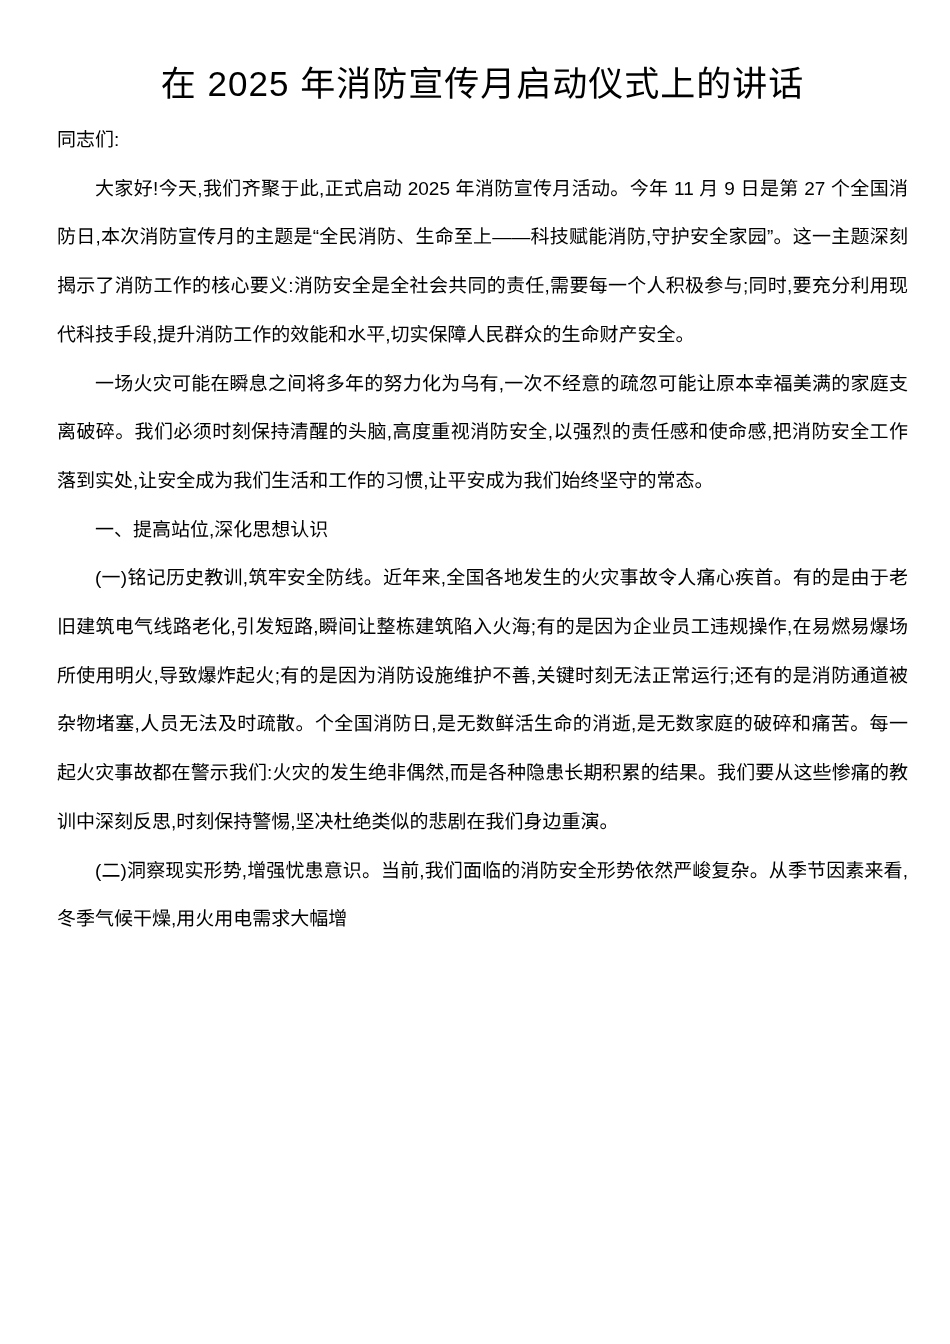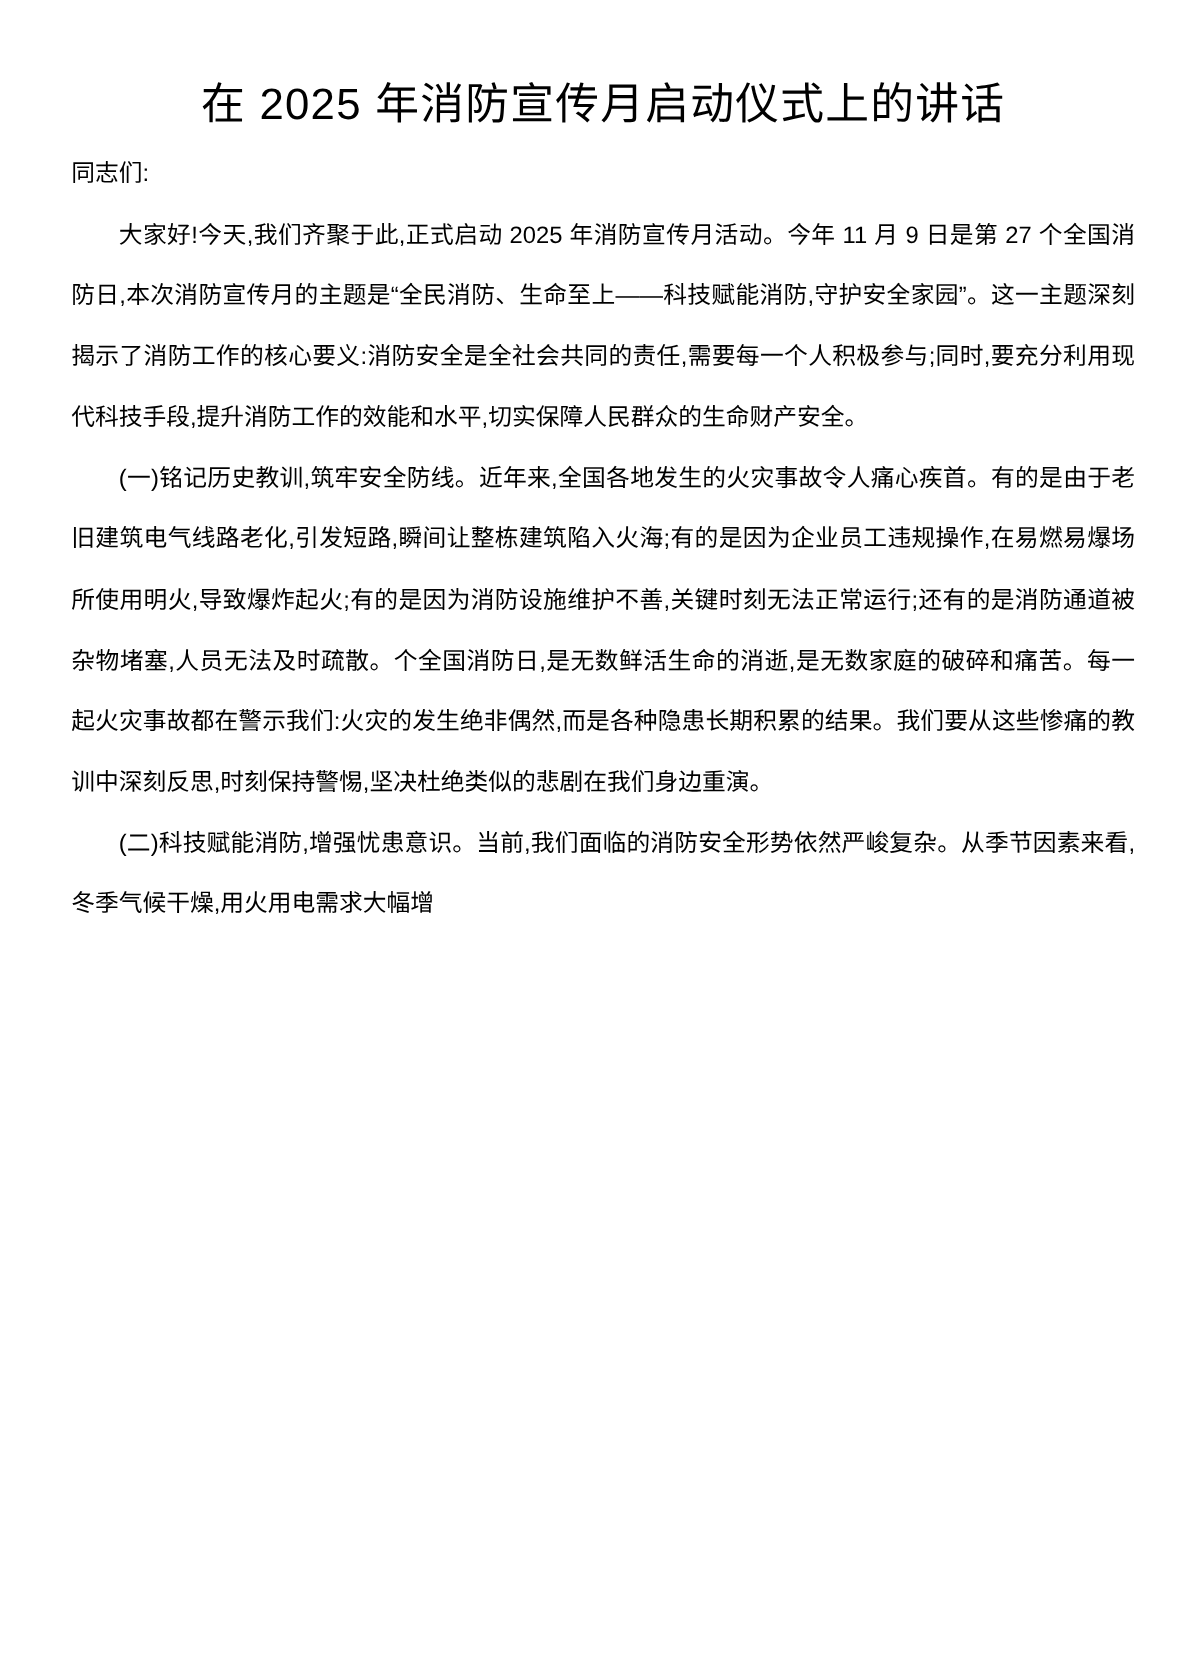--- a/index.html
+++ b/index.html
@@ -48,19 +48,21 @@
 <body>
 
 <div class="page">
 
   <h1 class="doc-title">在 2025 年消防宣传月启动仪式上的讲话</h1>
 
   <p class="para salutation">同志们:</p>
 
   <p class="para">大家好!今天,我们齐聚于此,正式启动 2025 年消防宣传月活动。今年 11 月 9 日是第 27 个全国消防日,本次消防宣传月的主题是“全民消防、生命至上——科技赋能消防,守护安全家园”。这一主题深刻揭示了消防工作的核心要义:消防安全是全社会共同的责任,需要每一个人积极参与;同时,要充分利用现代科技手段,提升消防工作的效能和水平,切实保障人民群众的生命财产安全。</p>
 
+  <p class="para">一场火灾可能在瞬息之间将多年的努力化为乌有,一次不经意的疏忽可能让原本幸福美满的家庭支离破碎。我们必须时刻保持清醒的头脑,高度重视消防安全,以强烈的责任感和使命感,把消防安全工作落到实处,让安全成为我们生活和工作的习惯,让平安成为我们始终坚守的常态。</p>
 
+  <p class="para">一、提高站位,深化思想认识</p>
 
   <p class="para"><span class="lead-bold">(一)铭记历史教训,筑牢安全防线。</span><span>近年来,全国各地发生的火灾事故令人痛心疾首。有的是由于老旧建筑电气线路老化,引发短路,瞬间让整栋建筑陷入火海;有的是因为企业员工违规操作,在易燃易爆场所使用明火,导致爆炸起火;有的是因为消防设施维护不善,关键时刻无法正常运行;还有的是消防通道被杂物堵塞,人员无法及时疏散。个全国消防日,是无数鲜活生命的消逝,是无数家庭的破碎和痛苦。每一起火灾事故都在警示我们:火灾的发生绝非偶然,而是各种隐患长期积累的结果。我们要从这些惨痛的教训中深刻反思,时刻保持警惕,坚决杜绝类似的悲剧在我们身边重演。</span></p>
 
-  <p class="para"><span class="lead-bold">(二)科技赋能消防,增强忧患意识。</span><span>当前,我们面临的消防安全形势依然严峻复杂。从季节因素来看,冬季气候干燥,用火用电需求大幅增</span></p>
+  <p class="para"><span class="lead-bold">(二)洞察现实形势,增强忧患意识。</span><span>当前,我们面临的消防安全形势依然严峻复杂。从季节因素来看,冬季气候干燥,用火用电需求大幅增</span></p>
 
 </div>
 
 </body></html>

